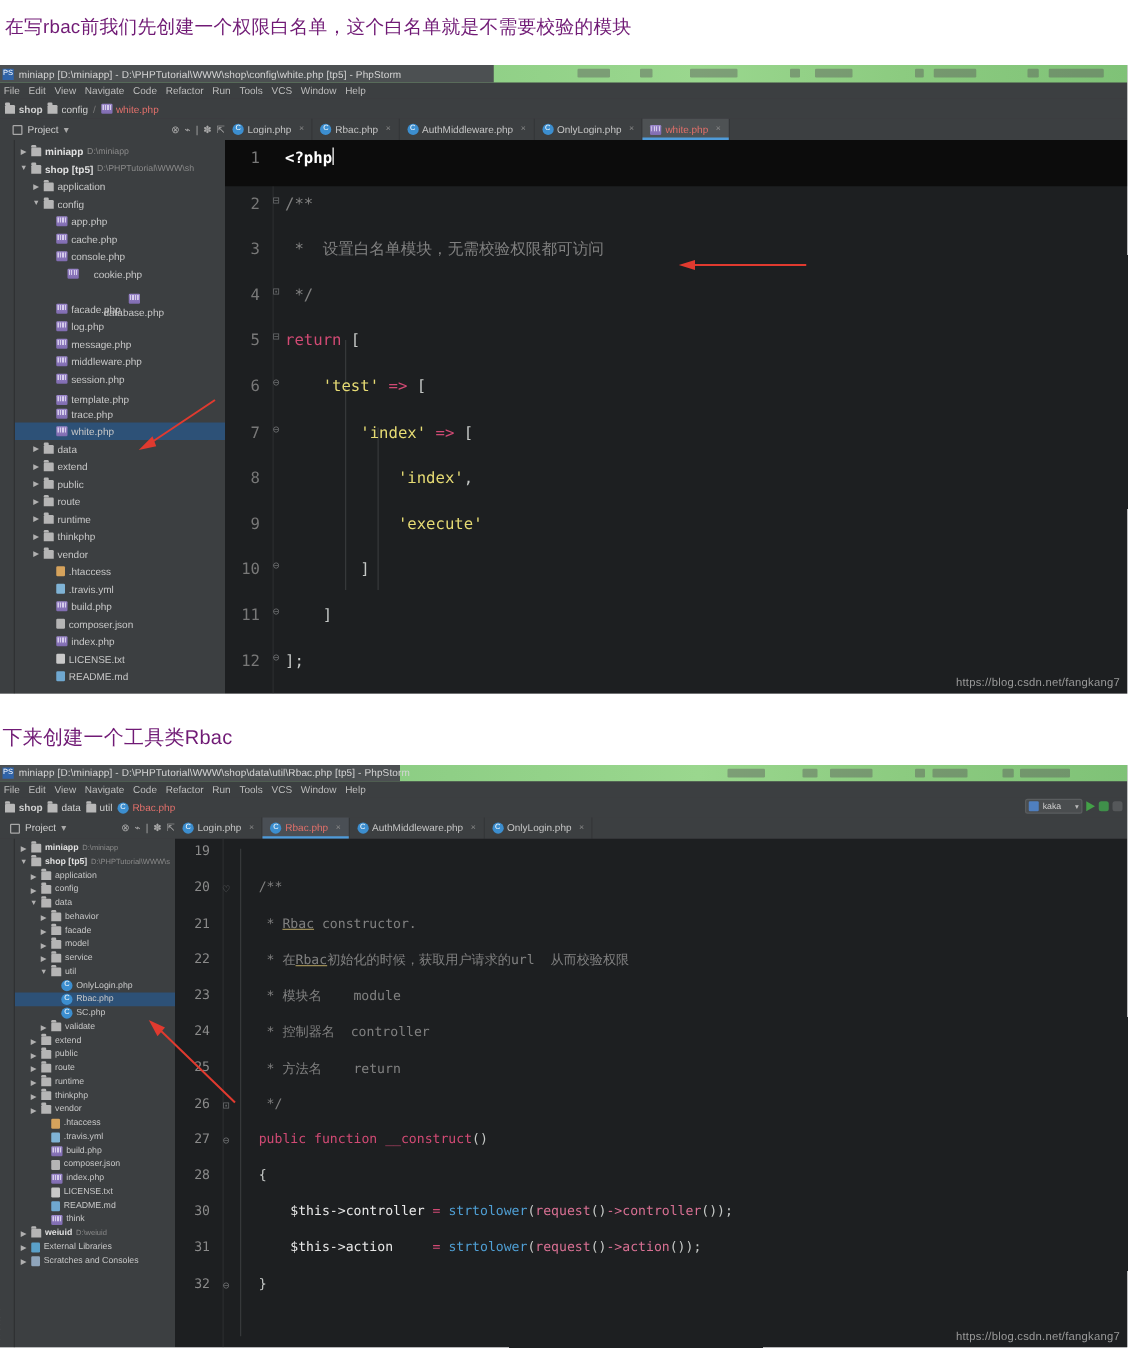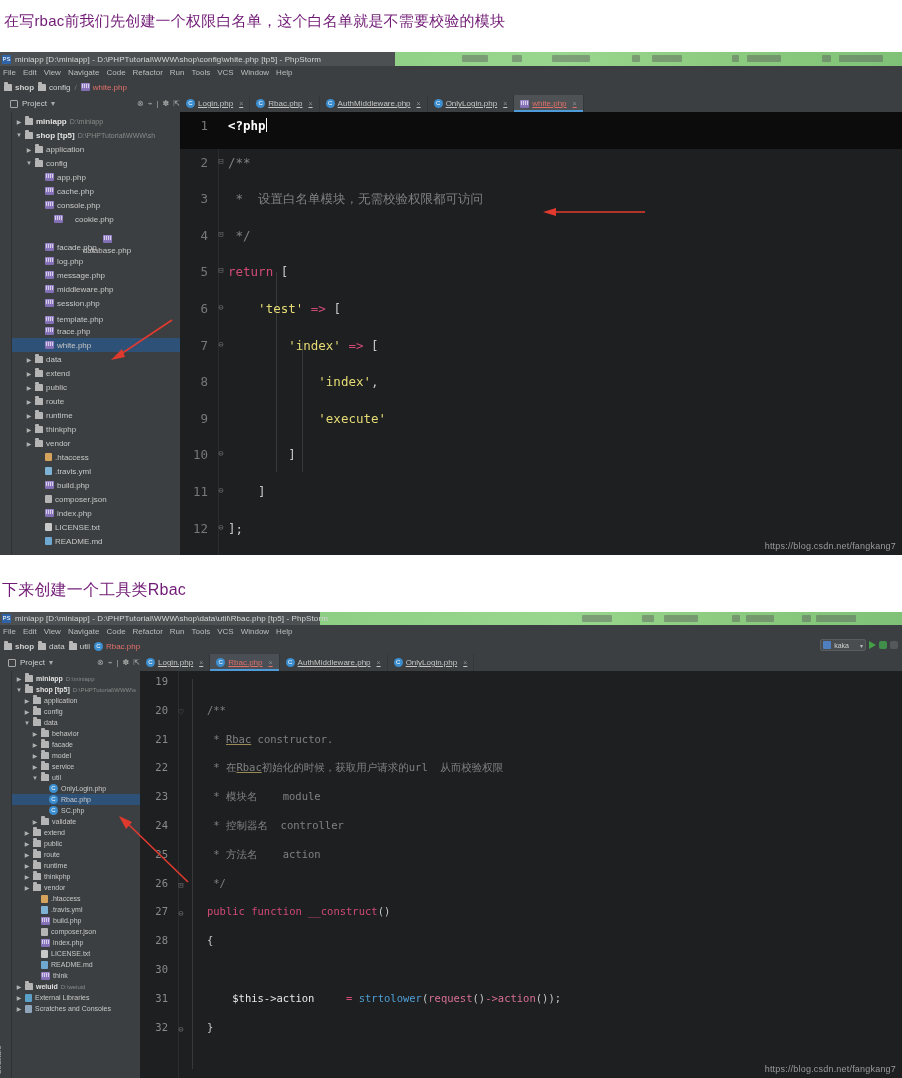--- a/index.html
+++ b/index.html
@@ -126,21 +126,21 @@
   .projwidget .ptitle { font-size:8px; color:#cfcfcf; }
   .proj-box {
     width:8px; height:8px; border:1px solid #a8a8a8; border-radius:1px;
     position:relative; flex:none;
   }
   .tool-ico { font-size:8px; color:#a9a9a9; line-height:1; }
   .tabs { display:flex; align-items:stretch; flex:1; }
   .tab {
     display:flex; align-items:center; gap:3px; padding:0 6px;
     font-size:8px; color:#c5c5c5; border-right:1px solid #343739;
-    position:relative; white-space:nowrap;text-decoration:underline;
+    position:relative; white-space:nowrap;
   }
   .tab .x { color:#8d8d8d; font-size:7px; margin-left:3px; }
   .tab.active-purple { background:#4e5254; color:#e0706a; }
   .tab.active-purple::after{
     content:""; position:absolute; left:0; right:0; bottom:0; height:2px; background:#4f9bd9;
   }
   .tab.active-blue { background:#4a4f55; color:#e0706a; }
   .tab.active-blue::after{
     content:""; position:absolute; left:0; right:0; bottom:0; height:2px; background:#4f9bd9;
   }
@@ -888,40 +888,41 @@
               <span class="code"><span class="t-cmt">    * 模块名    module</span></span>
             </div>
             <div class="codeline">
               <span class="ln">24</span>
               <span class="fold"></span>
               <span class="code"><span class="t-cmt">    * 控制器名  controller</span></span>
             </div>
             <div class="codeline">
               <span class="ln">25</span>
               <span class="fold"></span>
-              <span class="code"><span class="t-cmt">    * 方法名    action</span></span>
+              <span class="code"><span class="t-cmt">    * 方法名    return</span></span>
             </div>
             <div class="codeline">
               <span class="ln">26</span>
               <span class="fold">⊡</span>
               <span class="code"><span class="t-cmt">    */</span></span>
             </div>
             <div class="codeline">
               <span class="ln">27</span>
               <span class="fold">⊖</span>
               <span class="code"><span class="t-kw2">   public function </span><span class="t-kw2">__construct</span><span class="t-plain">()</span></span>
             </div>
             <div class="codeline">
               <span class="ln">28</span>
               <span class="fold"></span>
               <span class="code"><span class="t-plain">   {</span></span>
             </div>
             <div class="codeline">
               <span class="ln">30</span>
               <span class="fold"></span>
+              <span class="code"><span class="t-var">       $this-&gt;controller</span><span class="t-plain"> </span><span class="t-op">=</span><span class="t-plain"> </span><span class="t-fn">strtolower</span><span class="t-plain">(</span><span class="t-meth">request</span><span class="t-plain">()</span><span class="t-meth">-&gt;controller</span><span class="t-plain">());</span></span>
             </div>
             <div class="codeline">
               <span class="ln">31</span>
               <span class="fold"></span>
               <span class="code"><span class="t-var">       $this-&gt;action</span><span class="t-plain">     </span><span class="t-op">=</span><span class="t-plain"> </span><span class="t-fn">strtolower</span><span class="t-plain">(</span><span class="t-meth">request</span><span class="t-plain">()</span><span class="t-meth">-&gt;action</span><span class="t-plain">());</span></span>
             </div>
             <div class="codeline">
               <span class="ln">32</span>
               <span class="fold">⊖</span>
               <span class="code"><span class="t-plain">   }</span></span>

